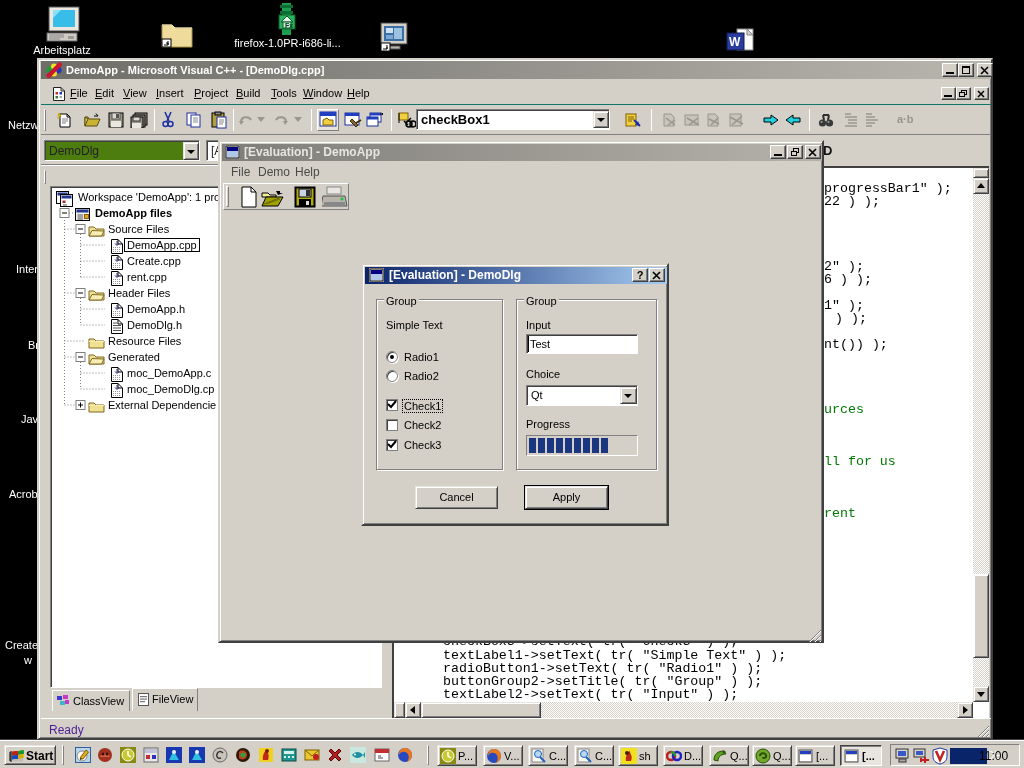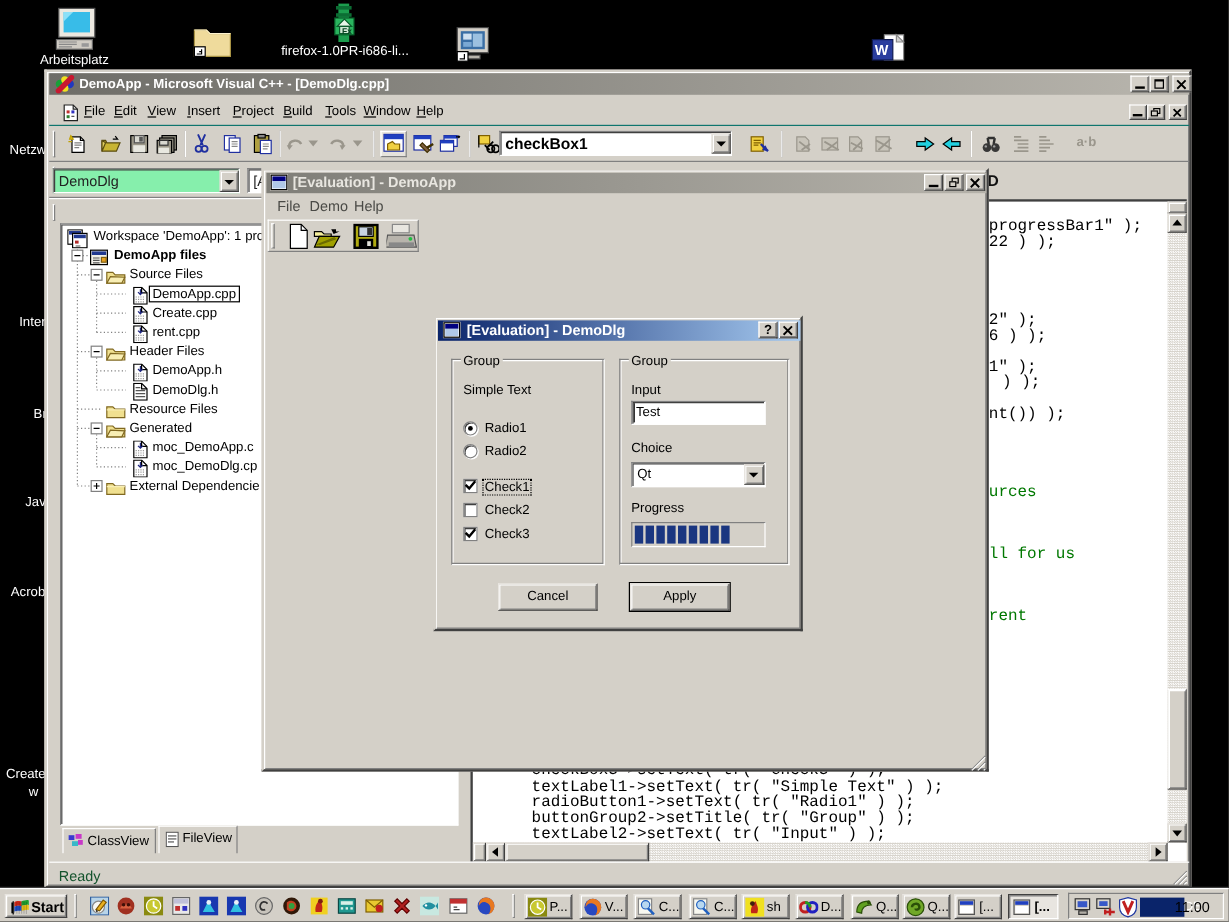--- a/index.html
+++ b/index.html
@@ -270,21 +270,21 @@
       <path d="M2 2 L8 2 M2 5 L14 5 M5 8 L14 8 M5 11 L14 11 M2 14 L14 14" stroke="#9a968c" stroke-width="1.4"></path>
     </svg>
     <svg class="abs" style="left:823px;top:7px;" width="16" height="16">
       <path d="M2 2 L8 2 M2 5 L11 5 M2 8 L14 8 M2 11 L11 11 M2 14 L8 14" stroke="#9a968c" stroke-width="1.4"></path>
     </svg>
     <div class="abs" style="left:856px;top:8px;width:26px;height:15px;color:#9a968c;font-size:11px;font-weight:bold;">a·b</div>
   </div>
 
   <div class="abs" style="left:2px;top:76px;width:950px;height:28px;" id="toolbar2">
     <div class="abs" style="left:3px;top:3px;width:2px;height:22px;border:1px solid;border-color:#fff #808080 #808080 #fff;"></div>
-    <div class="abs" style="left:3px;top:4px;width:156px;height:21px;background:#86efac;border:1px solid;border-color:#808080 #fff #fff #808080;box-shadow:inset 1px 1px 0 #404040;">
+    <div class="abs" style="left:3px;top:4px;width:156px;height:21px;background:#4d7c0f;border:1px solid;border-color:#808080 #fff #fff #808080;box-shadow:inset 1px 1px 0 #404040;">
       <span style="position:absolute;left:4px;top:3px;font-size:12px;color:#222;">DemoDlg</span>
       <div class="btn abs" style="left:138px;top:1px;width:16px;height:18px;"><svg width="14" height="16">
             <path d="M3 7 L11 7 L7 11 Z" fill="#000"></path>
           </svg></div>
     </div>
     <div class="abs" style="left:165px;top:4px;width:60px;height:21px;background:#fff;border:1px solid;border-color:#808080 #fff #fff #808080;box-shadow:inset 1px 1px 0 #404040;">
       <span style="position:absolute;left:4px;top:3px;font-size:12px;color:#222;">[Al</span>
     </div>
     <span class="abs" style="left:782px;top:7px;font-size:13px;font-weight:bold;color:#111;">D</span>
   </div>
@@ -461,21 +461,21 @@
             <path d="M9 3 L9 11 L4 7 Z" fill="#000"></path>
           </svg></div>
       <div class="btn abs" style="left:27px;top:0;width:120px;height:16px;"></div>
       <div class="btn abs" style="left:563px;top:0;width:16px;height:16px;"><svg width="14" height="14">
             <path d="M5 3 L5 11 L10 7 Z" fill="#000"></path>
           </svg></div>
     </div>
   </div>
 
   <div class="abs" style="left:2px;top:658px;width:950px;height:20px;border-top:1px solid #fff;">
-    <span style="position:absolute;left:8px;top:4px;font-size:12px;color:#14532d;">Ready</span>
+    <span style="position:absolute;left:8px;top:4px;font-size:12px;color:#4c1d95;">Ready</span>
     <svg class="abs" style="left:936px;top:6px;" width="13" height="13">
       <path d="M12 1 L1 12 M12 5 L5 12 M12 9 L9 12" stroke="#808080" fill="none"></path>
       <path d="M12 2 L2 12 M12 6 L6 12 M12 10 L10 12" stroke="#fff" fill="none"></path>
     </svg>
   </div>
 </div>
 
 <div class="abs face" id="innerwin" style="left:218px;top:140px;width:606px;height:503px;border:2px solid;border-color:#d4d0c8 #404040 #404040 #d4d0c8;box-shadow:inset 1px 1px 0 #fff, inset -1px -1px 0 #808080;">
   <div class="abs" style="left:2px;top:2px;width:600px;height:17px;background:linear-gradient(to right,#7f7e78,#b5b2aa);">
     <svg class="abs" style="left:3px;top:1px;" width="15" height="14">

